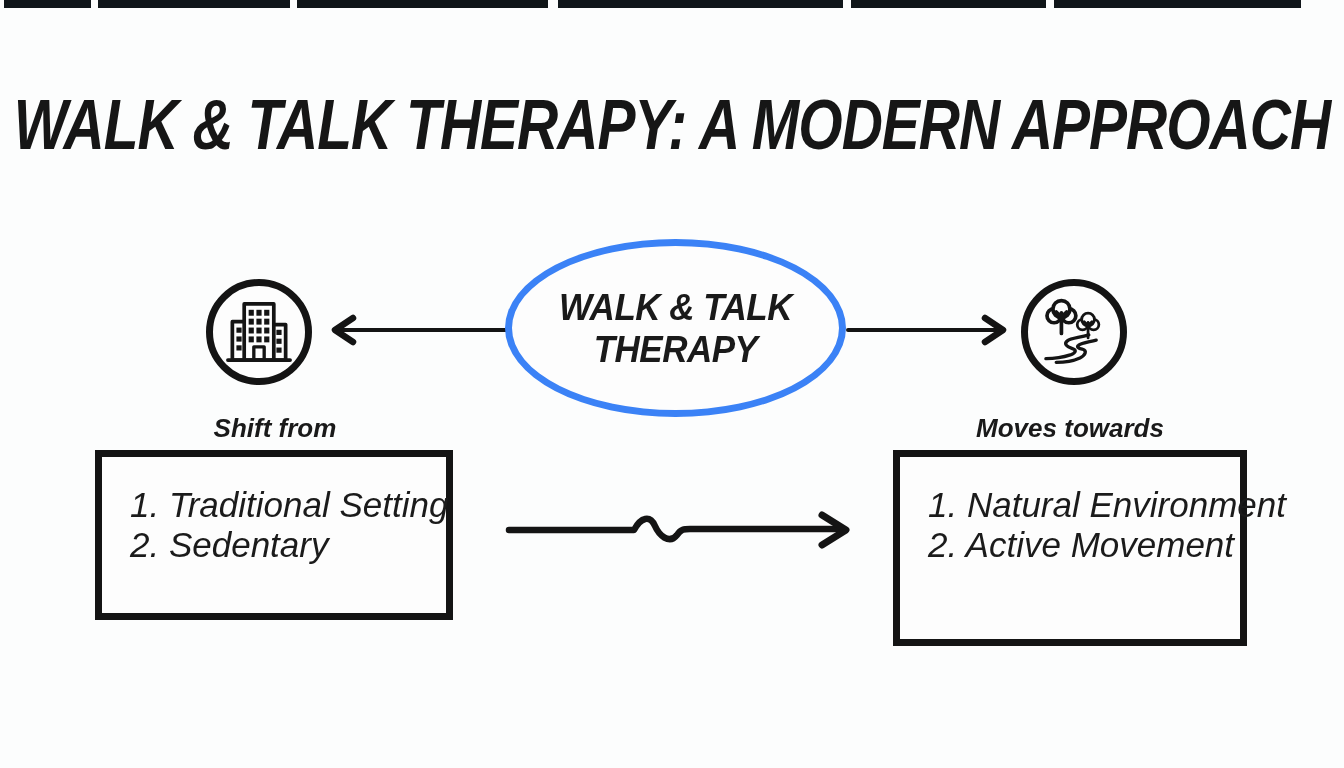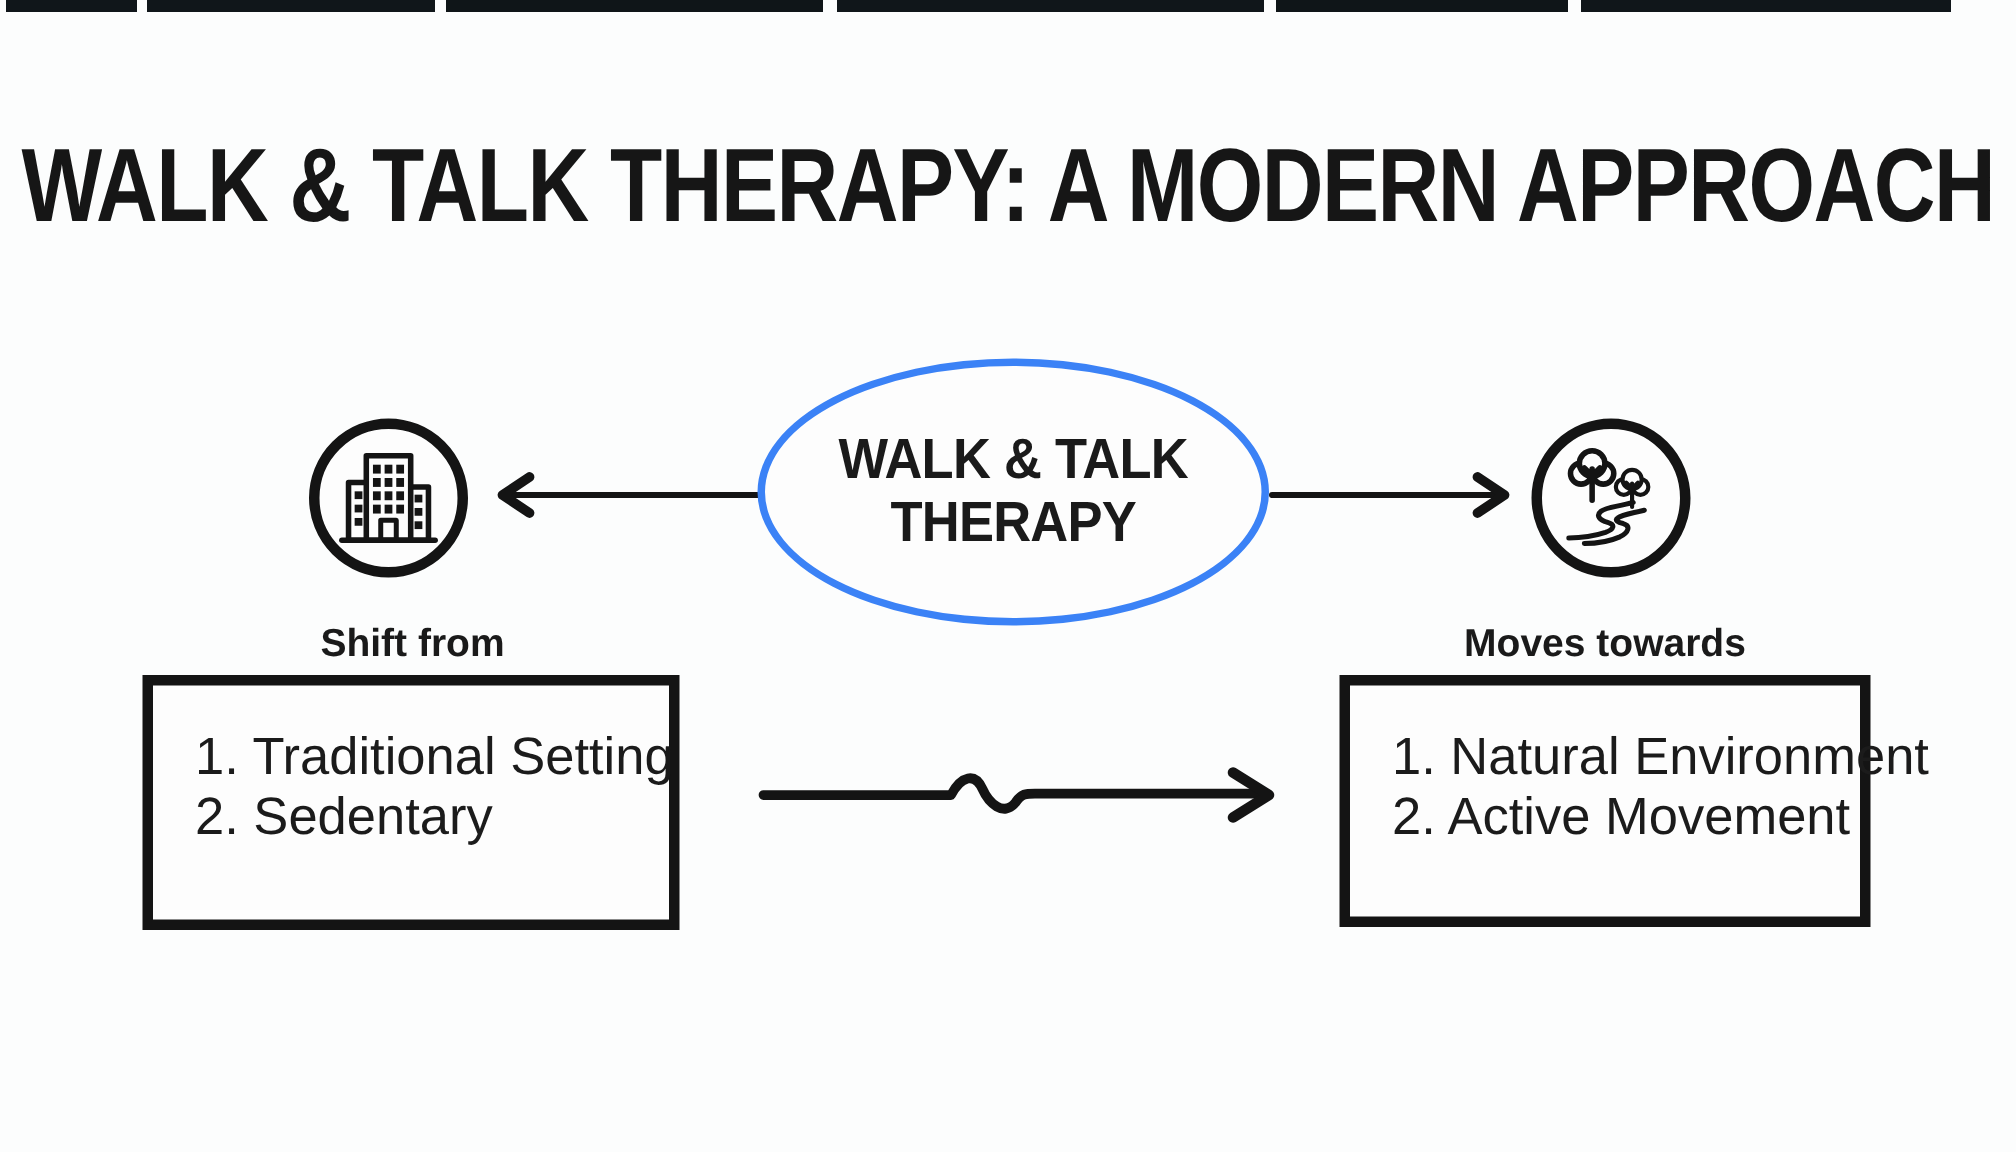--- a/index.html
+++ b/index.html
@@ -4,20 +4,21 @@
 <style>
   html,body{margin:0;padding:0;background:#e8e8e8;}
   .stage{
     position:relative;
     width:1344px;height:768px;
     margin:0 auto;
     background:#fcfdfd;
     overflow:hidden;
     font-family:"Liberation Sans", sans-serif;
     color:#141414;
+    font-style:italic;
   }
   
   .top-strip{
     position:absolute;top:0;left:0;width:100%;height:8px;
     background:
       linear-gradient(90deg,
         transparent 0 0.3%, #10161a 0.3% 6.8%, transparent 6.8% 7.3%,
         #10161a 7.3% 21.6%, transparent 21.6% 22.1%,
         #0f1518 22.1% 40.8%, transparent 40.8% 41.5%,
         #10161a 41.5% 62.7%, transparent 62.7% 63.3%,
@@ -27,21 +28,21 @@
   .title{
     position:absolute;top:84px;left:0;width:100%;
     margin:0;text-align:center;
     font-size:57px;font-weight:bold;letter-spacing:-1px;
     transform:scaleY(1.22);transform-origin:center top;
     color:#161616;white-space:nowrap;
   }
   .connectors{position:absolute;top:0;left:0;width:1344px;height:768px;}
   .ellipse{
     position:absolute;left:505px;top:239px;width:341px;height:178px;
-    box-sizing:border-box;border:5px solid #3b82f6;border-radius:50%;
+    box-sizing:border-box;border:7px solid #3b82f6;border-radius:50%;
     background:#fdfdfd;
     display:flex;flex-direction:column;align-items:center;justify-content:center;
   }
   .ellipse-line{
     font-size:35px;font-weight:bold;line-height:42px;letter-spacing:-0.5px;
     transform:scaleY(1.08);color:#1a1a1a;white-space:nowrap;
   }
   .circle{
     position:absolute;width:106px;height:106px;box-sizing:border-box;
     border:7px solid #141414;border-radius:50%;background:#fdfdfd;
@@ -55,21 +56,21 @@
     font-size:26px;font-weight:bold;color:#1a1a1a;white-space:nowrap;
   }
   .heading-left{left:96px;width:358px;top:413px;}
   .heading-right{left:893px;width:354px;top:413px;}
   .list-box{
     position:absolute;box-sizing:border-box;
     border:7px solid #141414;background:#fdfdfd;
     padding:28px 0 0 28px;
   }
   .box-left{left:95px;top:450px;width:358px;height:170px;}
-  .box-right{left:893px;top:450px;width:354px;height:168px;}
+  .box-right{left:893px;top:450px;width:354px;height:196px;}
   .list-item{
     font-size:35px;line-height:40px;color:#1b1b1b;white-space:nowrap;
   }
   .paradigm-label{
     position:absolute;left:508px;top:471px;width:338px;
     text-align:center;font-size:26px;font-weight:bold;
     letter-spacing:0.5px;color:#1a1a1a;white-space:nowrap;
   }
 </style>
 </head>

